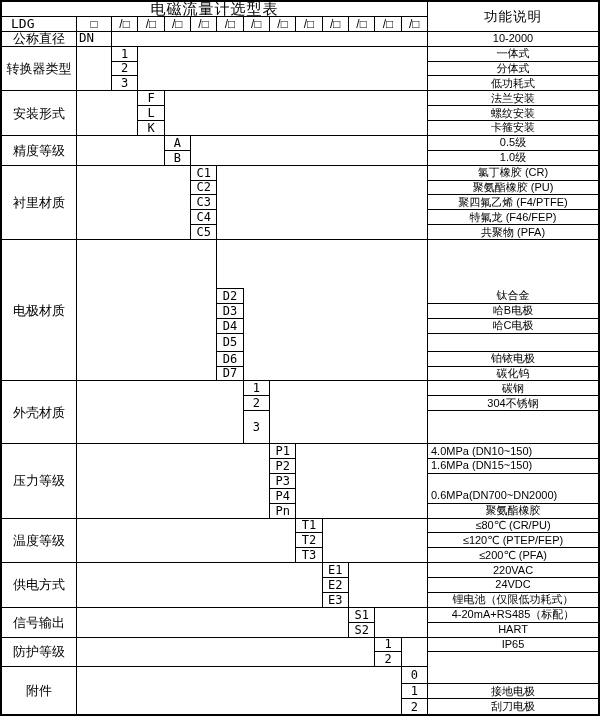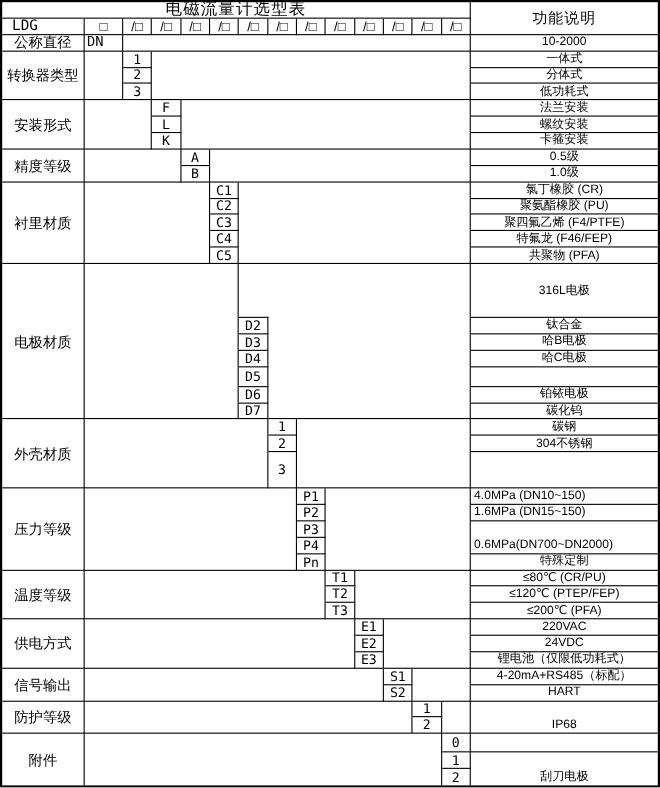--- a/index.html
+++ b/index.html
@@ -86,21 +86,20 @@
     <div class="cell code-cell" style="grid-area: 14 / 6 / 15 / 7;">C3</div>
     <div class="cell desc-cell" style="grid-area: 14 / 15 / 15 / 16; border-right: none;">聚四氟乙烯 (F4/PTFE)</div>
     <div class="cell code-cell" style="grid-area: 15 / 6 / 16 / 7;">C4</div>
     <div class="cell desc-cell" style="grid-area: 15 / 15 / 16 / 16; border-right: none;">特氟龙 (F46/FEP)</div>
     <div class="cell code-cell" style="grid-area: 16 / 6 / 17 / 7;">C5</div>
     <div class="cell desc-cell" style="grid-area: 16 / 15 / 17 / 16; border-right: none;">共聚物 (PFA)</div>
     <div class="cell" style="grid-area: 12 / 7 / 17 / 15;"></div>
     <div class="cell label-cell" style="grid-area: 17 / 1 / 24 / 2;">电极材质</div>
     <div class="cell" style="grid-area: 17 / 2 / 24 / 7;"></div>
     <div class="cell code-cell" style="grid-area: 17 / 7 / 18 / 8; margin-top: 48px;">D1</div>
-    <div class="cell desc-cell" style="grid-area: 17 / 15 / 18 / 16; border-right: none;">316L电极</div>
     <div class="cell code-cell" style="grid-area: 18 / 7 / 19 / 8;">D2</div>
     <div class="cell desc-cell" style="grid-area: 18 / 15 / 19 / 16; border-right: none;">钛合金</div>
     <div class="cell code-cell" style="grid-area: 19 / 7 / 20 / 8;">D3</div>
     <div class="cell desc-cell" style="grid-area: 19 / 15 / 20 / 16; border-right: none;">哈B电极</div>
     <div class="cell code-cell" style="grid-area: 20 / 7 / 21 / 8;">D4</div>
     <div class="cell desc-cell" style="grid-area: 20 / 15 / 21 / 16; border-right: none;">哈C电极</div>
     <div class="cell code-cell" style="grid-area: 21 / 7 / 22 / 8;">D5</div>
     <div class="cell desc-cell" style="grid-area: 21 / 15 / 22 / 16; border-right: none; margin-top: 17px;">钽电极</div>
     <div class="cell code-cell" style="grid-area: 22 / 7 / 23 / 8;">D6</div>
     <div class="cell desc-cell" style="grid-area: 22 / 15 / 23 / 16; border-right: none;">铂铱电极</div>
@@ -119,21 +118,21 @@
     <div class="cell label-cell" style="grid-area: 27 / 1 / 32 / 2;">压力等级</div>
     <div class="cell" style="grid-area: 27 / 2 / 32 / 9;"></div>
     <div class="cell code-cell" style="grid-area: 27 / 9 / 28 / 10;">P1</div>
     <div class="cell desc-cell left" style="grid-area: 27 / 15 / 28 / 16; border-right: none;">4.0MPa (DN10~150)</div>
     <div class="cell code-cell" style="grid-area: 28 / 9 / 29 / 10;">P2</div>
     <div class="cell desc-cell left" style="grid-area: 28 / 15 / 29 / 16; border-right: none;">1.6MPa (DN15~150)</div>
     <div class="cell code-cell" style="grid-area: 29 / 9 / 30 / 10;">P3</div>
     <div class="cell code-cell" style="grid-area: 30 / 9 / 31 / 10;">P4</div>
     <div class="cell desc-cell left" style="grid-area: 30 / 15 / 31 / 16; border-right: none;">0.6MPa(DN700~DN2000)</div>
     <div class="cell code-cell" style="grid-area: 31 / 9 / 32 / 10;">Pn</div>
-    <div class="cell desc-cell" style="grid-area: 31 / 15 / 32 / 16; border-right: none;">特殊定制</div>
+    <div class="cell desc-cell" style="grid-area: 31 / 15 / 32 / 16; border-right: none;">聚氨酯橡胶</div>
     <div class="cell" style="grid-area: 27 / 10 / 32 / 15;"></div>
     <div class="cell label-cell" style="grid-area: 32 / 1 / 35 / 2;">温度等级</div>
     <div class="cell" style="grid-area: 32 / 2 / 35 / 10;"></div>
     <div class="cell code-cell" style="grid-area: 32 / 10 / 33 / 11;">T1</div>
     <div class="cell desc-cell" style="grid-area: 32 / 15 / 33 / 16; border-right: none;">≤80℃ (CR/PU)</div>
     <div class="cell code-cell" style="grid-area: 33 / 10 / 34 / 11;">T2</div>
     <div class="cell desc-cell" style="grid-area: 33 / 15 / 34 / 16; border-right: none;">≤120℃ (PTEP/FEP)</div>
     <div class="cell code-cell" style="grid-area: 34 / 10 / 35 / 11;">T3</div>
     <div class="cell desc-cell" style="grid-area: 34 / 15 / 35 / 16; border-right: none;">≤200℃ (PFA)</div>
     <div class="cell" style="grid-area: 32 / 11 / 35 / 15;"></div>
@@ -149,23 +148,24 @@
     <div class="cell label-cell" style="grid-area: 38 / 1 / 40 / 2;">信号输出</div>
     <div class="cell" style="grid-area: 38 / 2 / 40 / 12;"></div>
     <div class="cell code-cell" style="grid-area: 38 / 12 / 39 / 13;">S1</div>
     <div class="cell desc-cell" style="grid-area: 38 / 15 / 39 / 16; border-right: none;">4-20mA+RS485（标配）</div>
     <div class="cell code-cell" style="grid-area: 39 / 12 / 40 / 13;">S2</div>
     <div class="cell desc-cell" style="grid-area: 39 / 15 / 40 / 16; border-right: none;">HART</div>
     <div class="cell" style="grid-area: 38 / 13 / 40 / 15;"></div>
     <div class="cell label-cell" style="grid-area: 40 / 1 / 42 / 2;">防护等级</div>
     <div class="cell" style="grid-area: 40 / 2 / 42 / 13;"></div>
     <div class="cell code-cell" style="grid-area: 40 / 13 / 41 / 14;">1</div>
+    <div class="cell desc-cell" style="grid-area: 40 / 15 / 41 / 16; border-right: none;">IP65</div>
     <div class="cell code-cell" style="grid-area: 41 / 13 / 42 / 14;">2</div>
-    <div class="cell desc-cell" style="grid-area: 41 / 15 / 42 / 16; border-right: none;">IP68</div>
     <div class="cell" style="grid-area: 40 / 14 / 42 / 15;"></div>
     <div class="cell label-cell" style="grid-area: 42 / 1 / 45 / 2; border-bottom: none;">附件</div>
     <div class="cell" style="grid-area: 42 / 2 / 45 / 14; border-bottom: none;"></div>
     <div class="cell code-cell" style="grid-area: 42 / 14 / 43 / 15;">0</div>
     <div class="cell desc-cell" style="grid-area: 42 / 15 / 43 / 16; border-right: none; margin-top: 16px;">不接地</div>
     <div class="cell code-cell" style="grid-area: 43 / 14 / 44 / 15;">1</div>
+    <div class="cell desc-cell" style="grid-area: 43 / 15 / 44 / 16; border-right: none;">接地电极</div>
     <div class="cell code-cell" style="grid-area: 44 / 14 / 45 / 15; border-bottom: none;">2</div>
     <div class="cell desc-cell" style="grid-area: 44 / 15 / 45 / 16; border-right: none; border-bottom: none;">刮刀电极</div>
   </div>
 
 </body></html>

